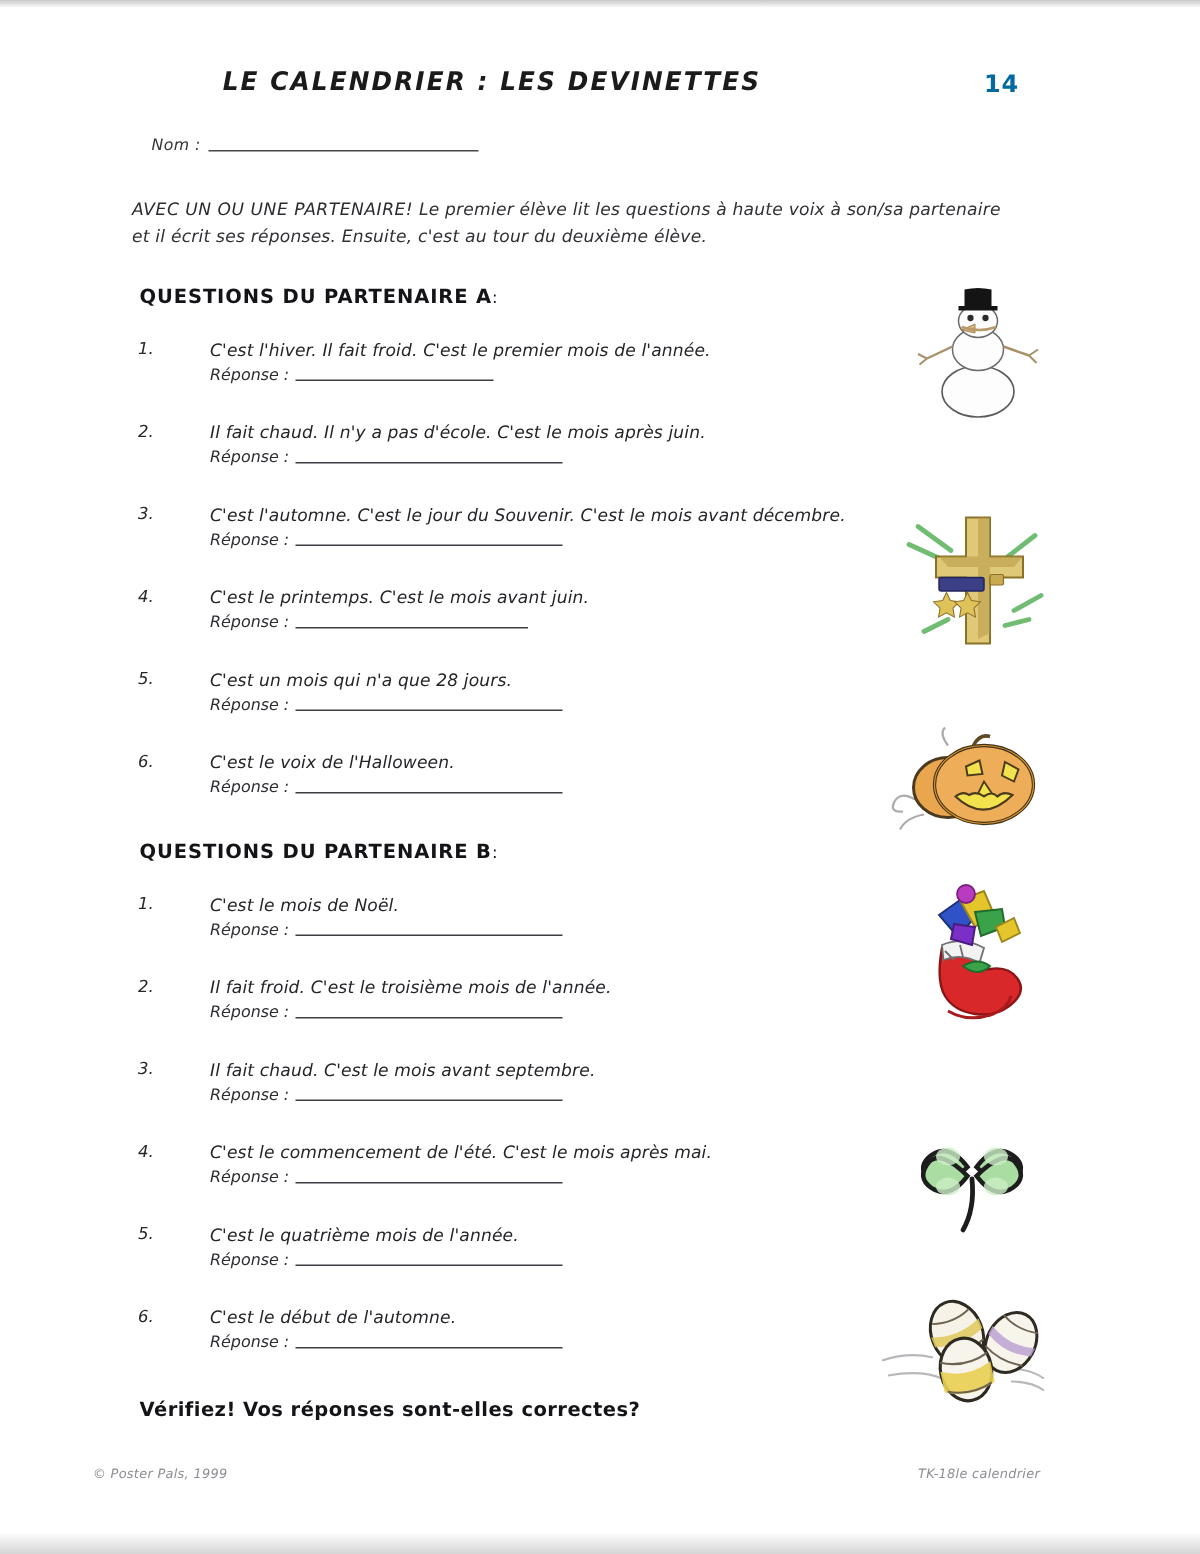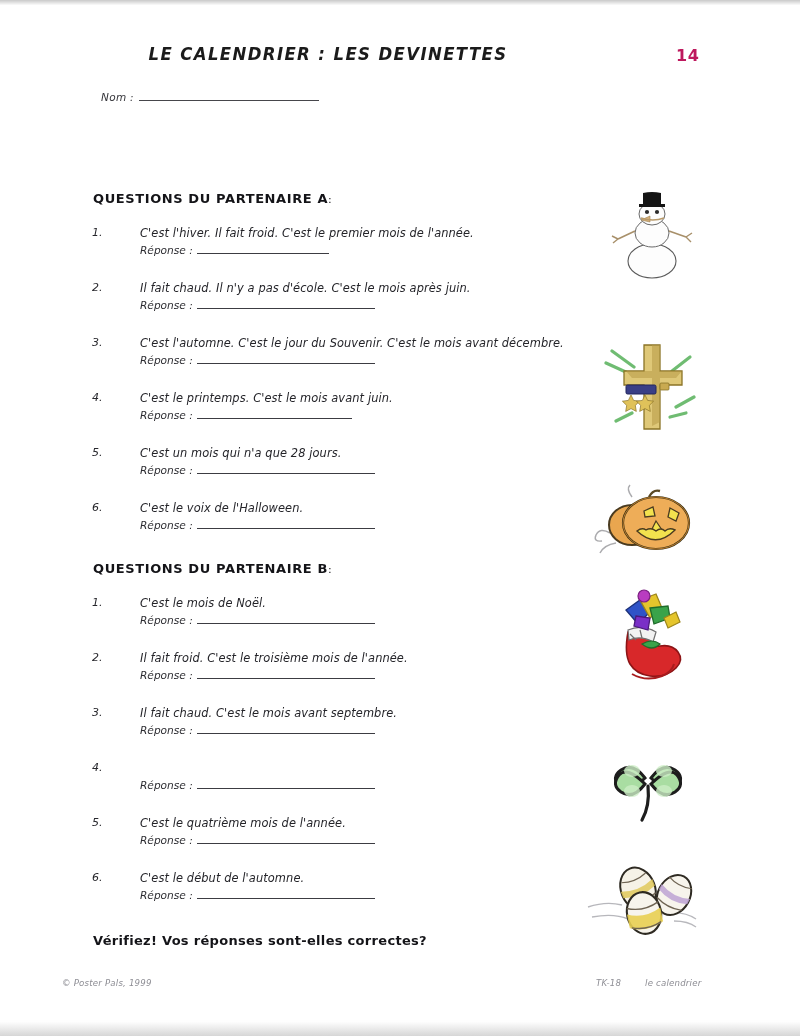--- a/index.html
+++ b/index.html
@@ -58,24 +58,24 @@
     font-family: "DejaVu Sans", sans-serif;
     font-size: 16.5px;
     font-weight: bold;
     font-style: italic;
     letter-spacing: 1.4px;
     color: #1b1b1b;
     transform: scaleY(1.04);
   }
   .page-number {
     position: absolute;
-    left: 676px; top: 41px;
+    left: 656px; top: 41px;
     font-size: 16px;
     font-weight: bold;
-    color: #be185d;
+    color: #0369a1;
     letter-spacing: 0.5px;
   }
 
   
   .name-row {
     position: absolute;
     left: 88px; top: 86px;
     display: flex;
     align-items: flex-end;
     gap: 5px;
@@ -189,27 +189,27 @@
   .footer-left {
     position: absolute;
     left: 62px; top: 973px;
     font-size: 8.6px;
     font-style: italic;
     color: #8d8d94;
     letter-spacing: 0.2px;
   }
   .footer-right {
     position: absolute;
-    left: 596px; top: 973px;
+    left: 612px; top: 973px;
     font-size: 8.6px;
     font-style: italic;
     color: #8d8d94;
     letter-spacing: 0.2px;
     display: flex;
-    gap: 24px;
+    gap: 0;
   }
 
   
   .art {
     position: absolute;
   }
   #art-snowman  { left: 606px; top: 186px; }
   #art-cross    { left: 598px; top: 330px; }
   #art-pumpkin  { left: 592px; top: 478px; }
   #art-stocking { left: 598px; top: 583px; }
@@ -227,20 +227,24 @@
     <div class="header-row">
       <span class="doc-title">LE CALENDRIER : LES DEVINETTES</span>
     </div>
     <div class="page-number">14</div>
 
     <div class="name-row">
       <span class="name-label">Nom :</span>
       <span class="name-blank"></span>
     </div>
 
+    <div class="intro">
+      <span class="shout">AVEC UN OU UNE PARTENAIRE!</span>
+      <span>Le premier élève lit les questions à haute voix à son/sa partenaire et il écrit ses réponses. Ensuite, c'est au tour du deuxième élève.</span>
+    </div>
 
     <div class="section-heading" id="heading-a">
       <span>QUESTIONS DU PARTENAIRE A</span><span class="colon">:</span>
     </div>
 
     <div class="q-list" id="list-a">
       <div class="q-item">
         <span class="q-num">1.</span>
         <span class="q-text">C'est l'hiver.  Il fait froid.  C'est le premier mois de l'année.</span>
         <span class="q-answer">
@@ -314,20 +318,21 @@
       <div class="q-item">
         <span class="q-num">3.</span>
         <span class="q-text">Il fait chaud.  C'est le mois avant septembre.</span>
         <span class="q-answer">
           <span class="q-answer-label">Réponse :</span>
           <span class="answer-blank long"></span>
         </span>
       </div>
       <div class="q-item">
         <span class="q-num">4.</span>
+        <span class="q-text">C'est le commencement de l'été.  C'est le mois après mai.</span>
         <span class="q-answer">
           <span class="q-answer-label">Réponse :</span>
           <span class="answer-blank long"></span>
         </span>
       </div>
       <div class="q-item">
         <span class="q-num">5.</span>
         <span class="q-text">C'est le quatrième mois de l'année.</span>
         <span class="q-answer">
           <span class="q-answer-label">Réponse :</span>

